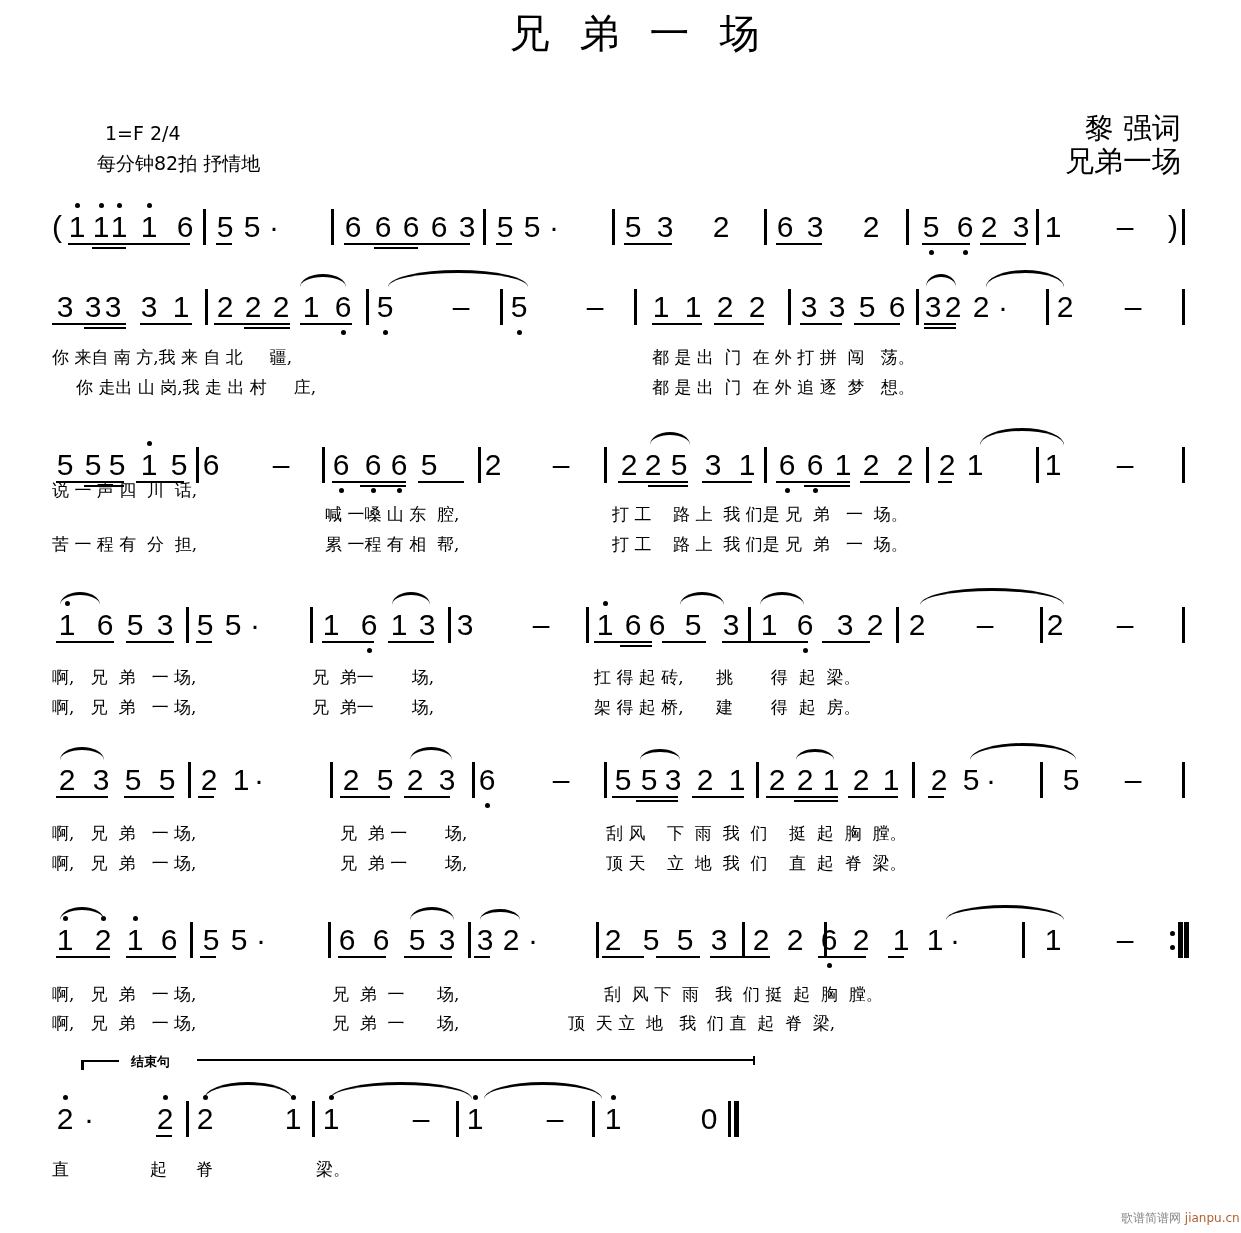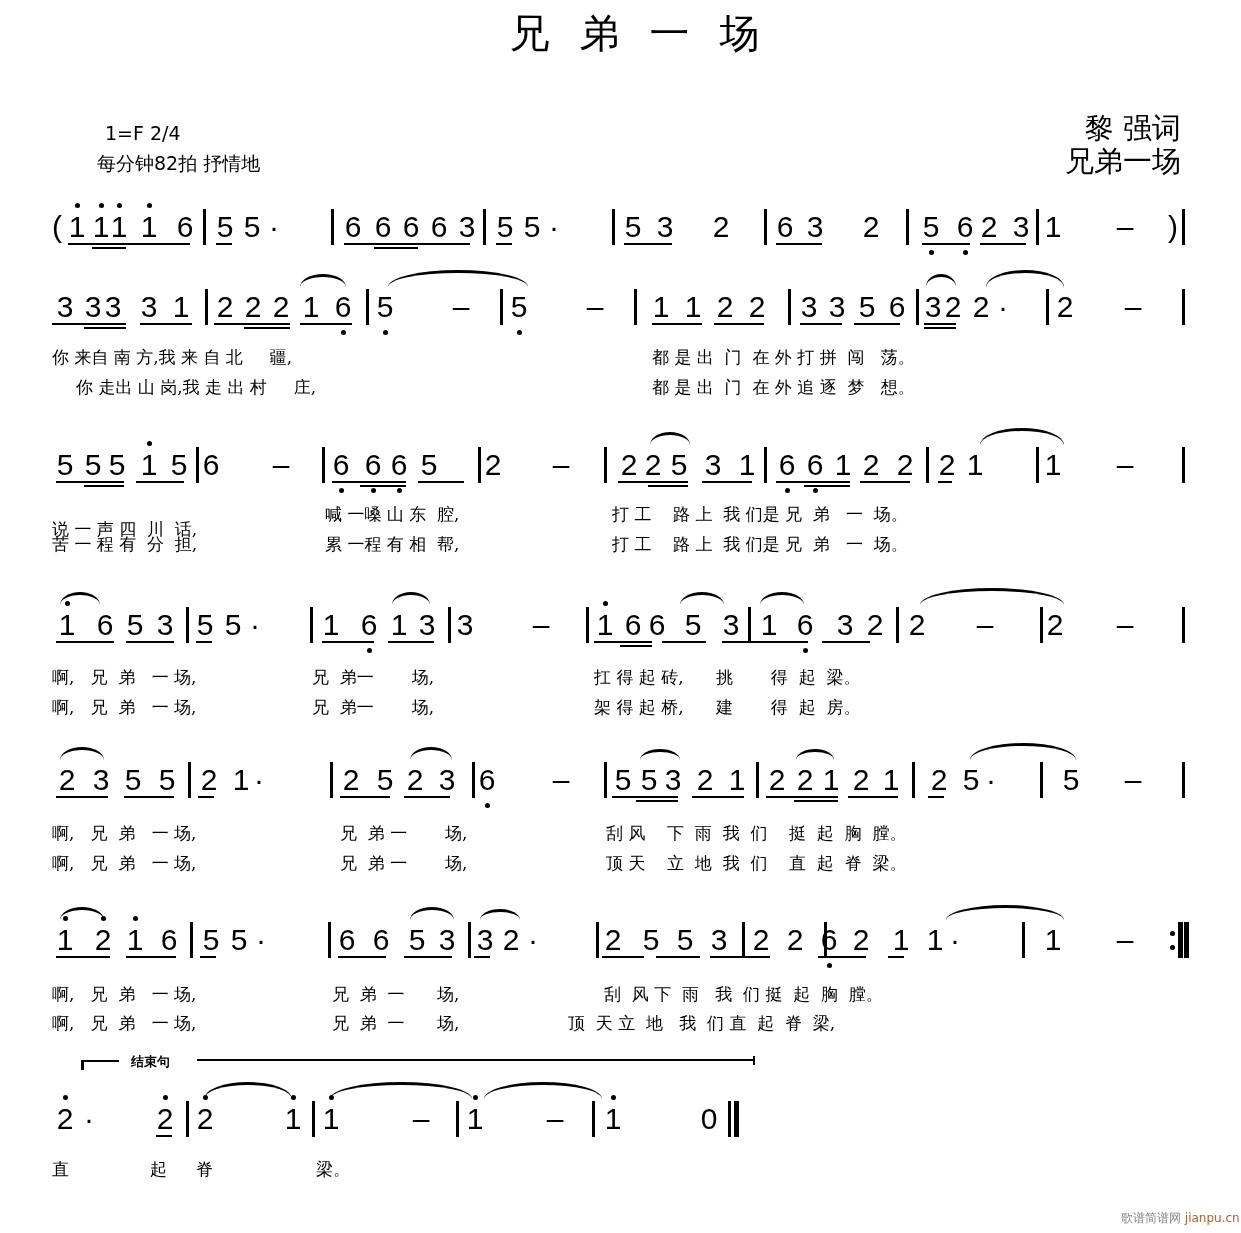--- a/index.html
+++ b/index.html
@@ -407,21 +407,21 @@
       <span class="slur" style="left: 484px; width: 118px; top: -22px; height: 14px;"></span>
       <span class="bar" style="left: 728px; width: 3px;"></span>
       <span class="bar" style="left: 734px; width: 5px;"></span>
     </div>
   </div>
 <div id="lyrics">
     <div class="lyr" style="left: 52px; top: 346px;">你 来自 南 方,我 来 自 北     疆,</div>
     <div class="lyr" style="left: 652px; top: 346px;">都 是 出  门  在 外 打 拼  闯   荡。</div>
     <div class="lyr" style="left: 52px; top: 376px; margin-left: 24px;">你 走出 山 岗,我 走 出 村     庄,</div>
     <div class="lyr" style="left: 652px; top: 376px;">都 是 出  门  在 外 追 逐  梦   想。</div>
-    <div class="lyr" style="left: 52px; top: 518px;">说 一 声 四  川  话,</div>
+    <div class="lyr" style="left: 52px; top: 479px;">说 一 声 四  川  话,</div>
     <div class="lyr" style="left: 325px; top: 503px;">喊 一嗓 山 东  腔,</div>
     <div class="lyr" style="left: 612px; top: 503px;">打 工    路 上  我 们是 兄  弟   一  场。</div>
     <div class="lyr" style="left: 52px; top: 533px;">苦 一 程 有  分  担,</div>
     <div class="lyr" style="left: 325px; top: 533px;">累 一程 有 相  帮,</div>
     <div class="lyr" style="left: 612px; top: 533px;">打 工    路 上  我 们是 兄  弟   一  场。</div>
     <div class="lyr" style="left: 52px; top: 666px;">啊,   兄  弟   一 场,</div>
     <div class="lyr" style="left: 312px; top: 666px;">兄  弟一       场,</div>
     <div class="lyr" style="left: 594px; top: 666px;">扛 得 起 砖,      挑       得  起  梁。</div>
     <div class="lyr" style="left: 52px; top: 696px;">啊,   兄  弟   一 场,</div>
     <div class="lyr" style="left: 312px; top: 696px;">兄  弟一       场,</div>

